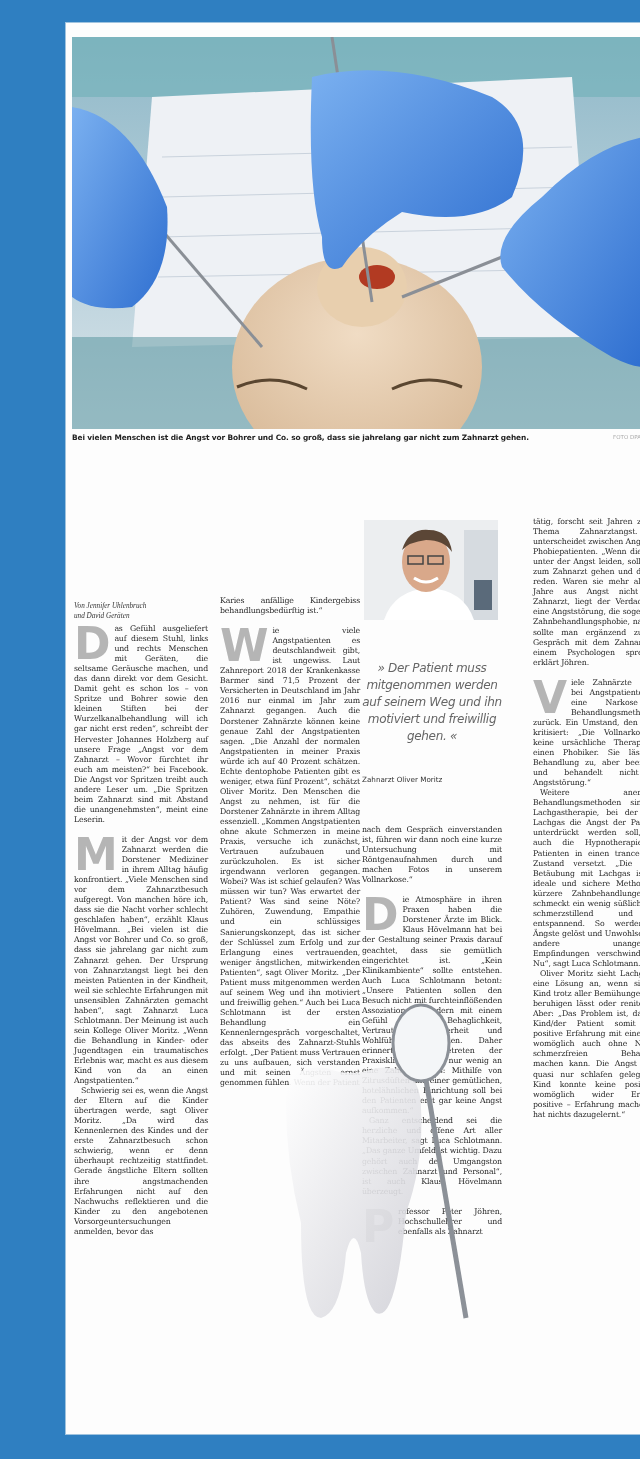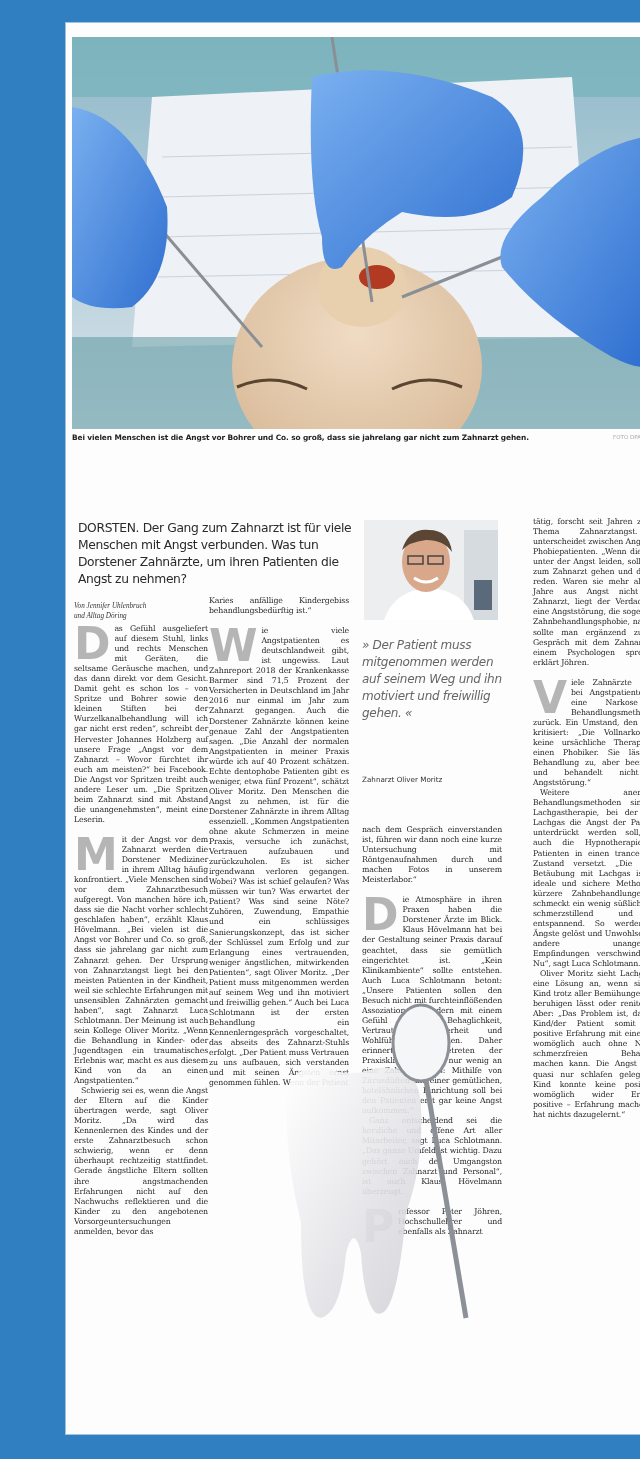--- a/index.html
+++ b/index.html
@@ -52,32 +52,32 @@
   }
   .col p { margin: 0; }
   .col p.indent { text-indent: 7px; }
   .col .gap { height: 10px; }
   .drop {
     float: left; font-family: "DejaVu Sans", sans-serif; font-size: 44px;
     line-height: 36px; color: #b5b5b5; margin: 2px 4px 0 0; font-weight: bold;
   }
 
   .col1 { left: 8px; top: 601px; width: 134px; }
-  .col2 { left: 143px; top: 573px; width: 140px; }
+  .col2 { left: 154px; top: 573px; width: 140px; }
   .col3 { left: 296px; top: 802px; width: 140px; }
   .col4 { left: 467px; top: 494px; width: 134px; }
 
   .portrait {
     position: absolute; left: 298px; top: 497px; width: 134px; height: 100px;
     overflow: hidden; background: #e9ecef;
   }
   .portrait svg { width: 100%; height: 100%; display: block; }
 
   .quote {
-    position: absolute; left: 296px; top: 614px; width: 140px; text-align: left;
+    position: absolute; left: 296px; top: 637px; width: 140px; text-align: center;
     font-family: "DejaVu Sans", sans-serif; font-style: italic; font-size: 12px;
     line-height: 17px; color: #666; letter-spacing: -0.3px;
   }
   .quote-author {
     position: absolute; left: 296px; top: 752px; width: 140px; text-align: left;
     font-family: "DejaVu Sans", sans-serif; font-size: 7.2px; color: #333;
   }
 
   .tooth {
     position: absolute; left: 200px; top: 1040px; width: 170px; height: 270px;
@@ -131,25 +131,24 @@
       <path d="M240 40 Q320 20 420 60 Q470 90 440 160 Q400 190 330 175 Q290 200 270 230 Q250 240 250 200 Q235 150 240 40 Z" fill="url(#gloveG)"></path>
       <path d="M0 70 Q60 80 95 170 Q100 240 60 270 Q20 275 0 260 Z" fill="url(#gloveG)"></path>
       <path d="M572 100 Q520 110 470 160 Q420 200 430 230 Q470 280 540 320 Q560 330 572 330 Z" fill="url(#gloveG)"></path>
     </svg>
   </div>
 
   <div class="caption">Bei vielen Menschen ist die Angst vor Bohrer und Co. so groß, dass sie jahrelang gar nicht zum Zahnarzt gehen.</div>
   <div class="credit">FOTO DPA</div>
 
 
-  <div class="lead">DORSTEN. Der Gang zum Zahnarzt ist für viele Menschen mit Angst verbunden. Was tun Dorstener Zahnärzte, um ihren Patienten die Angst zu nehmen?</div>
 
   <div class="byline">
     <div>Von Jennifer Uhlenbruch</div>
-    <div>und Alltag Döring</div>
+    <div>und David Geräten</div>
   </div>
 
   <div class="col col1">
     <p><span class="drop">D</span><span>as Gefühl ausgeliefert auf diesem Stuhl, links und rechts Menschen mit Geräten, die seltsame Geräusche machen, und das dann direkt vor dem Gesicht. Damit geht es schon los – von Spritze und Bohrer sowie den kleinen Stiften bei der Wurzelkanalbehandlung will ich gar nicht erst reden“, schreibt der Hervester Johannes Holzberg auf unsere Frage „Angst vor dem Zahnarzt – Wovor fürchtet ihr euch am meisten?“ bei Facebook. Die Angst vor Spritzen treibt auch andere Leser um. „Die Spritzen beim Zahnarzt sind mit Abstand die unangenehmsten“, meint eine Leserin.</span></p>
     <div class="gap"></div>
     <p><span class="drop">M</span><span>it der Angst vor dem Zahnarzt werden die Dorstener Mediziner in ihrem Alltag häufig konfrontiert. „Viele Menschen sind vor dem Zahnarztbesuch aufgeregt. Von manchen höre ich, dass sie die Nacht vorher schlecht geschlafen haben“, erzählt Klaus Hövelmann. „Bei vielen ist die Angst vor Bohrer und Co. so groß, dass sie jahrelang gar nicht zum Zahnarzt gehen. Der Ursprung von Zahnarztangst liegt bei den meisten Patienten in der Kindheit, weil sie schlechte Erfahrungen mit unsensiblen Zahnärzten gemacht haben“, sagt Zahnarzt Luca Schlotmann. Der Meinung ist auch sein Kollege Oliver Moritz. „Wenn die Behandlung in Kinder- oder Jugendtagen ein traumatisches Erlebnis war, macht es aus diesem Kind von da an einen Angstpatienten.“</span></p>
     <p class="indent">Schwierig sei es, wenn die Angst der Eltern auf die Kinder übertragen werde, sagt Oliver Moritz. „Da wird das Kennenlernen des Kindes und der erste Zahnarztbesuch schon schwierig, wenn er denn überhaupt rechtzeitig stattfindet. Gerade ängstliche Eltern sollten ihre angstmachenden Erfahrungen nicht auf den Nachwuchs reflektieren und die Kinder zu den angebotenen Vorsorgeuntersuchungen anmelden, bevor das</p>
   </div>
 
   <div class="col col2">
@@ -168,21 +167,21 @@
       <path d="M38 30 Q45 8 65 10 Q85 10 88 32 Q80 20 62 20 Q45 22 38 30 Z" fill="#5b4636"></path>
       <rect x="44" y="36" width="15" height="8" fill="none" stroke="#444" stroke-width="1.5"></rect>
       <rect x="64" y="36" width="15" height="8" fill="none" stroke="#444" stroke-width="1.5"></rect>
       <path d="M50 58 Q62 66 74 58" stroke="#fff" stroke-width="3" fill="none"></path>
     </svg>
   </div>
   <div class="quote">» Der Patient muss mitgenommen werden auf seinem Weg und ihn motiviert und freiwillig gehen. «</div>
   <div class="quote-author">Zahnarzt Oliver Moritz</div>
 
   <div class="col col3">
-    <p>nach dem Gespräch einverstanden ist, führen wir dann noch eine kurze Untersuchung mit Röntgenaufnahmen durch und machen Fotos in unserem Meisterlabor.“</p>
+    <p>nach dem Gespräch einverstanden ist, führen wir dann noch eine kurze Untersuchung mit Röntgenaufnahmen durch und machen Fotos in unserem Vollnarkose.“</p>
     <div class="gap"></div>
     <p><span class="drop">D</span><span>ie Atmosphäre in ihren Praxen haben die Dorstener Ärzte im Blick. Klaus Hövelmann hat bei der Gestaltung seiner Praxis darauf geachtet, dass sie gemütlich eingerichtet ist. „Kein Klinikambiente“ sollte entstehen. Auch Luca Schlotmann betont: „Unsere Patienten sollen den Besuch nicht mit furchteinflößenden Assoziationen, sondern mit einem Gefühl von Behaglichkeit, Vertrautheit, Sicherheit und Wohlfühlen verbinden. Daher erinnert beim Betreten der Praxisklinik zunächst nur wenig an eine Zahnarztpraxis: Mithilfe von Zitrusdüften und einer gemütlichen, hotelähnlichen Einrichtung soll bei den Patienten erst gar keine Angst aufkommen.“</span></p>
     <p class="indent">Ganz entscheidend sei die herzliche und offene Art aller Mitarbeiter, sagt Luca Schlotmann. „Das ganze Umfeld ist wichtig. Dazu gehört auch der Umgangston zwischen Zahnarzt und Personal“, ist auch Klaus Hövelmann überzeugt.</p>
     <div class="gap"></div>
     <p><span class="drop">P</span><span>rofessor Peter Jöhren, Hochschullehrer und ebenfalls als Zahnarzt</span></p>
   </div>
 
   <div class="col col4">
     <p>tätig, forscht seit Jahren zu dem Thema Zahnarztangst. Er unterscheidet zwischen Angst- und Phobiepatienten. „Wenn diese nur unter der Angst leiden, sollten sie zum Zahnarzt gehen und darüber reden. Waren sie mehr als zwei Jahre aus Angst nicht beim Zahnarzt, liegt der Verdacht auf eine Angststörung, die sogenannte Zahnbehandlungsphobie, nahe. Da sollte man ergänzend zu dem Gespräch mit dem Zahnarzt mit einem Psychologen sprechen“, erklärt Jöhren.</p>
     <div class="gap"></div>

